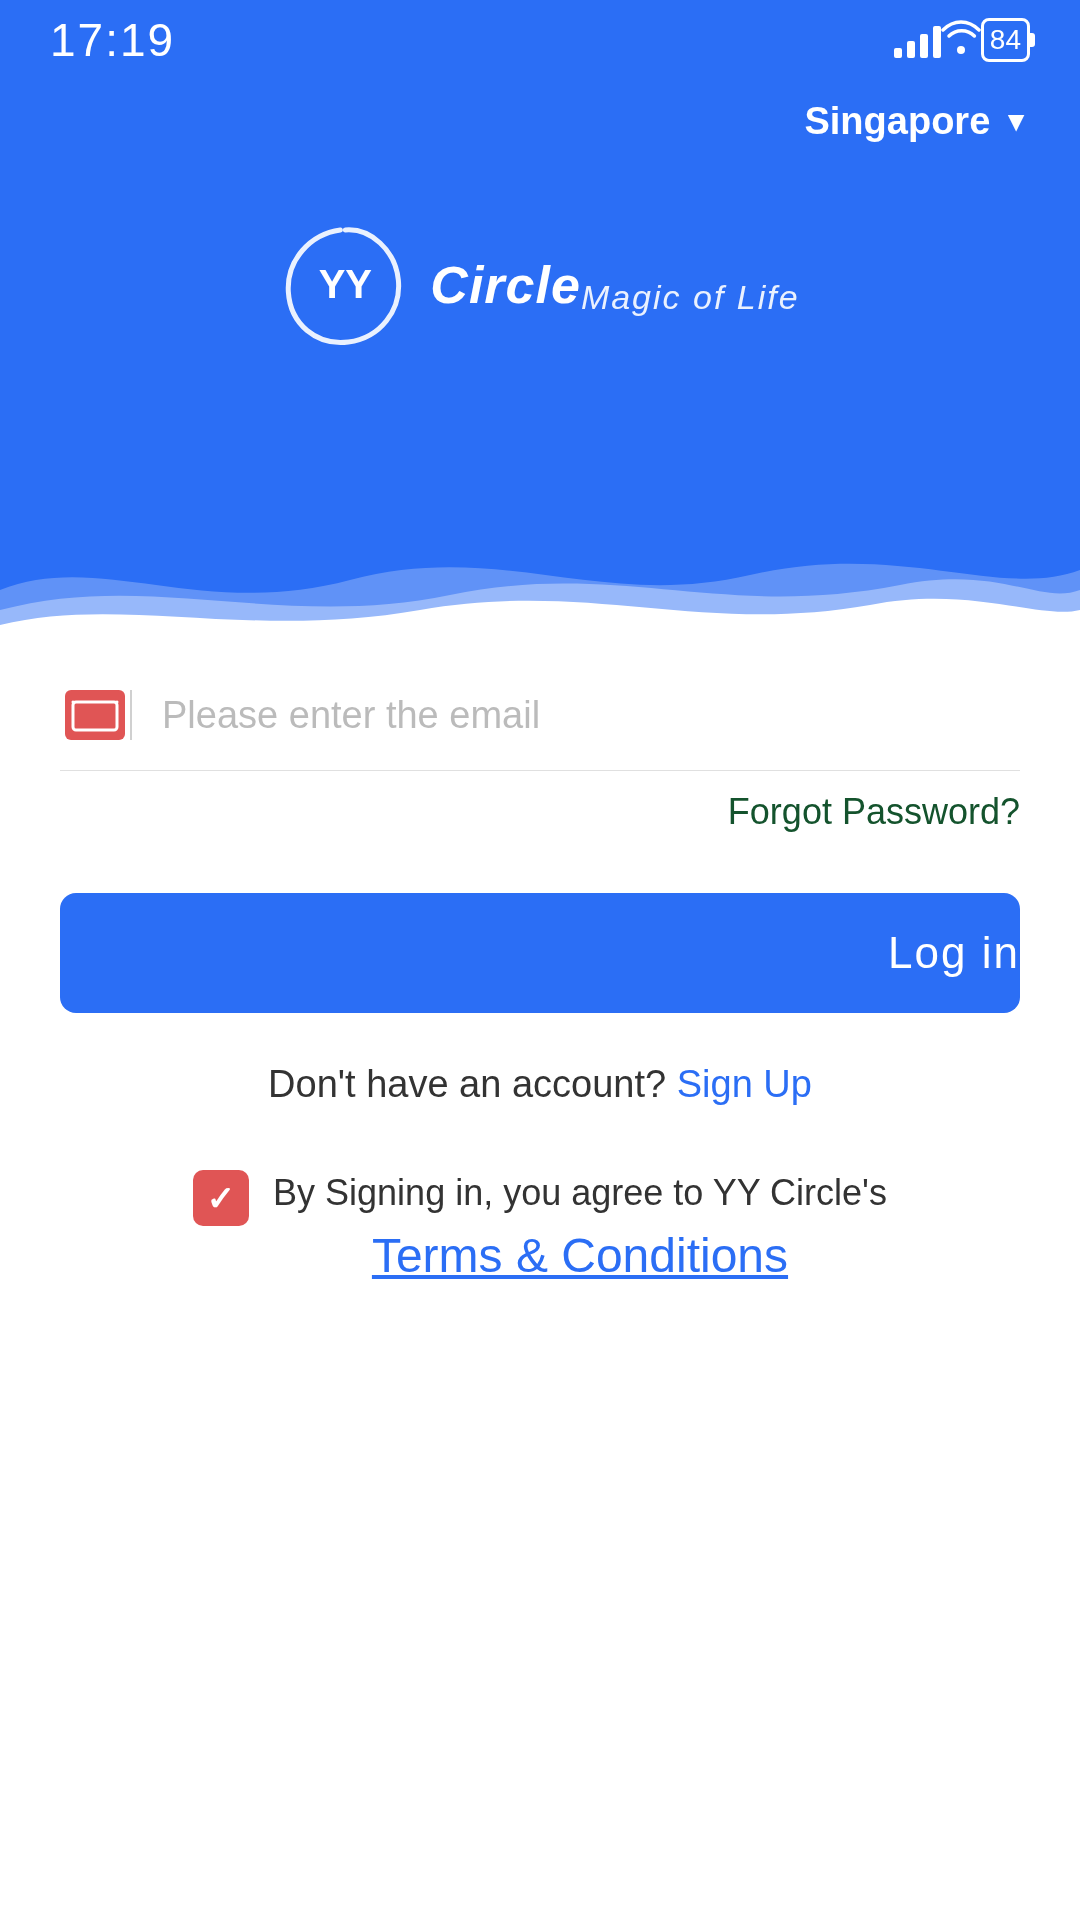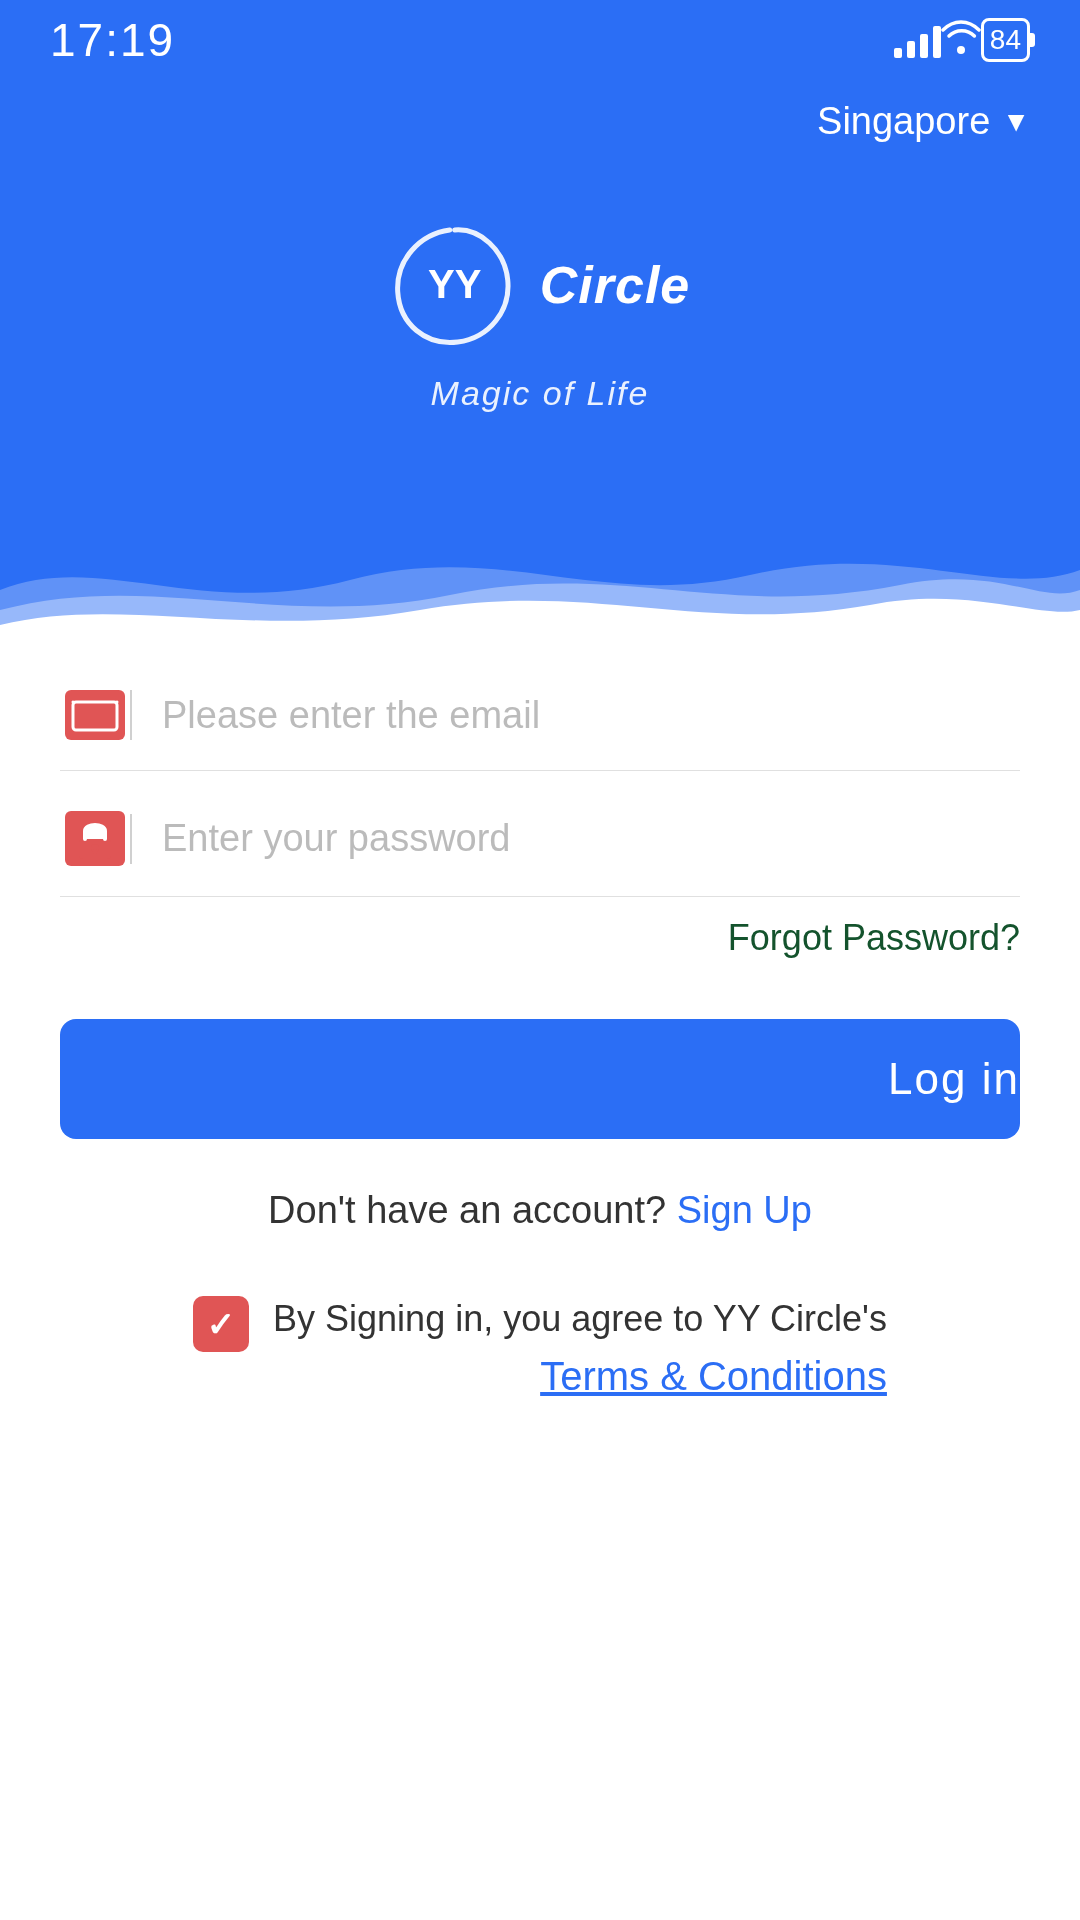--- a/index.html
+++ b/index.html
@@ -106,36 +106,35 @@
       display: flex;
       align-items: center;
       gap: 12px;
       cursor: pointer;
       z-index: 5;
     }
 
     .country-label {
       color: white;
       font-size: 38px;
-      font-weight: 400;
+      font-weight: 700;
     }
 
     .dropdown-arrow {
       color: white;
       font-size: 28px;
     }
 
     
     .logo-area {
       position: absolute;
       top: 220px;
       left: 50%;
       transform: translateX(-50%);
       display: flex;
-      flex-direction: column;
       align-items: center;
       z-index: 5;
     }
 
     .logo-circle-wrapper {
       display: flex;
       align-items: center;
       gap: 20px;
       margin-bottom: 24px;
     }
@@ -316,24 +315,23 @@
       line-height: 1.5;
     }
 
     .terms-main-text {
       color: #333;
       font-size: 36px;
     }
 
     .terms-link {
       color: #2b6ef5;
-      font-size: 40px;
+      font-size: 48px;
       cursor: pointer;
       display: block;
-      text-align: right;
     }
 
     
     .email-icon-svg rect {
       fill: #e05555;
     }
     .email-icon-svg path {
       fill: white;
     }
 
@@ -415,39 +413,20 @@
         <rect width="60" height="50" rx="6" fill="#e05555"></rect>
         <path d="M8 12 L30 28 L52 12" stroke="white" stroke-width="3" fill="none" stroke-linecap="round"></path>
         <rect x="8" y="12" width="44" height="28" rx="3" fill="none" stroke="white" stroke-width="3"></rect>
       </svg>
     </div>
     <div class="input-divider"></div>
     <input class="input-field" type="email" placeholder="Please enter the email" style="">
   </div>
 
   
-  <div class="input-row">
-    <div class="input-icon">
-      <svg class="lock-icon-svg" width="60" height="55" viewBox="0 0 60 55" xmlns="http://www.w3.org/2000/svg">
-        <rect width="60" height="55" rx="6" fill="#e05555"></rect>
-
-        <rect x="14" y="28" width="32" height="20" rx="4" fill="white"></rect>
-
-        <path d="M20 28 L20 20 C20 12, 40 12, 40 20 L40 28" stroke="white" stroke-width="4" fill="none" stroke-linecap="round"></path>
-
-        <circle cx="30" cy="37" r="4" fill="#e05555"></circle>
-        <rect x="28" y="38" width="4" height="5" rx="1" fill="#e05555"></rect>
-
-        <line x1="18" y1="37" x2="22" y2="37" stroke="#e05555" stroke-width="2.5"></line>
-        <line x1="38" y1="37" x2="42" y2="37" stroke="#e05555" stroke-width="2.5"></line>
-      </svg>
-    </div>
-    <div class="input-divider"></div>
-    <input class="input-field" type="password" placeholder="Enter your password" style="">
-  </div>
 
   
   <div class="forgot-password">
     <a class="forgot-password-link" href="#">Forgot Password?</a>
   </div>
 
   
   <button class="login-btn">Log in</button>
 
   

